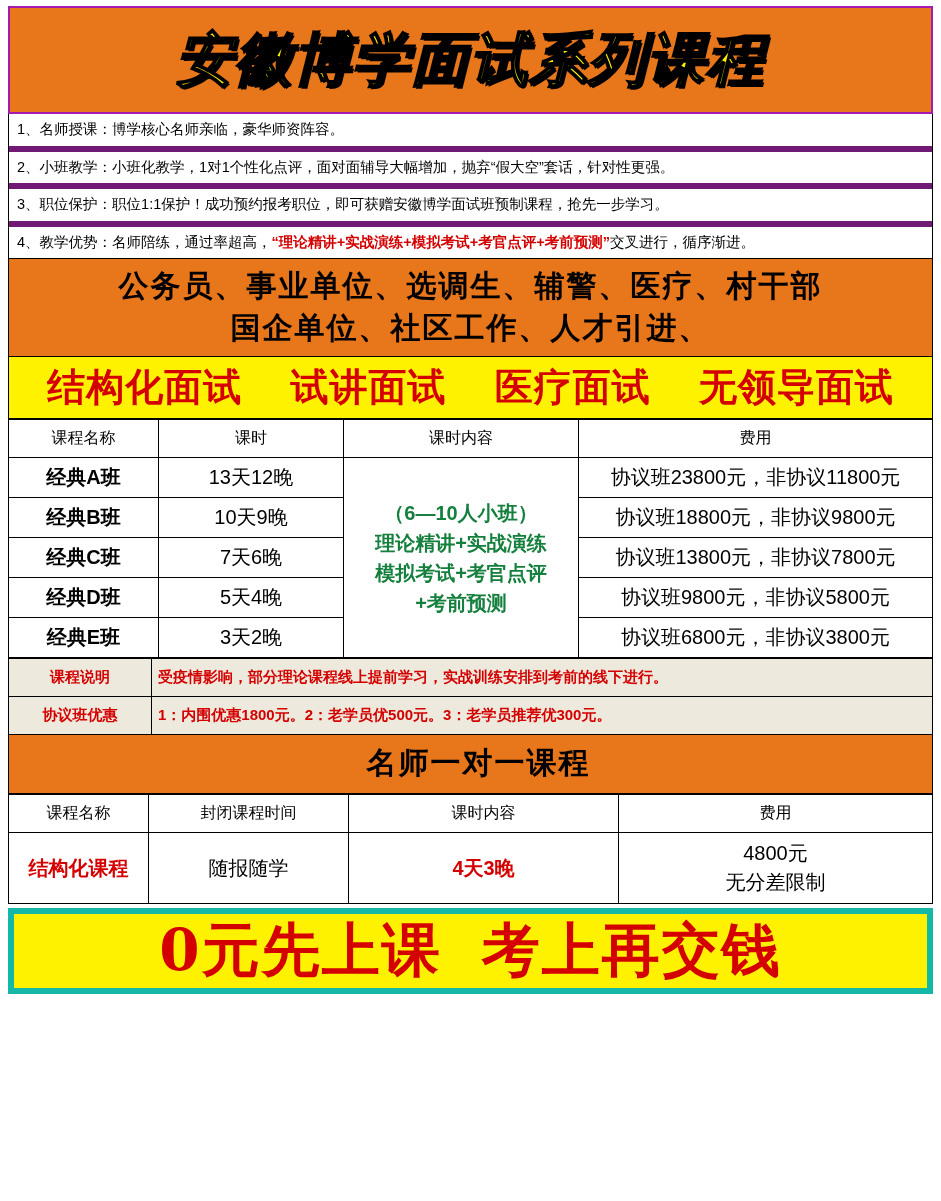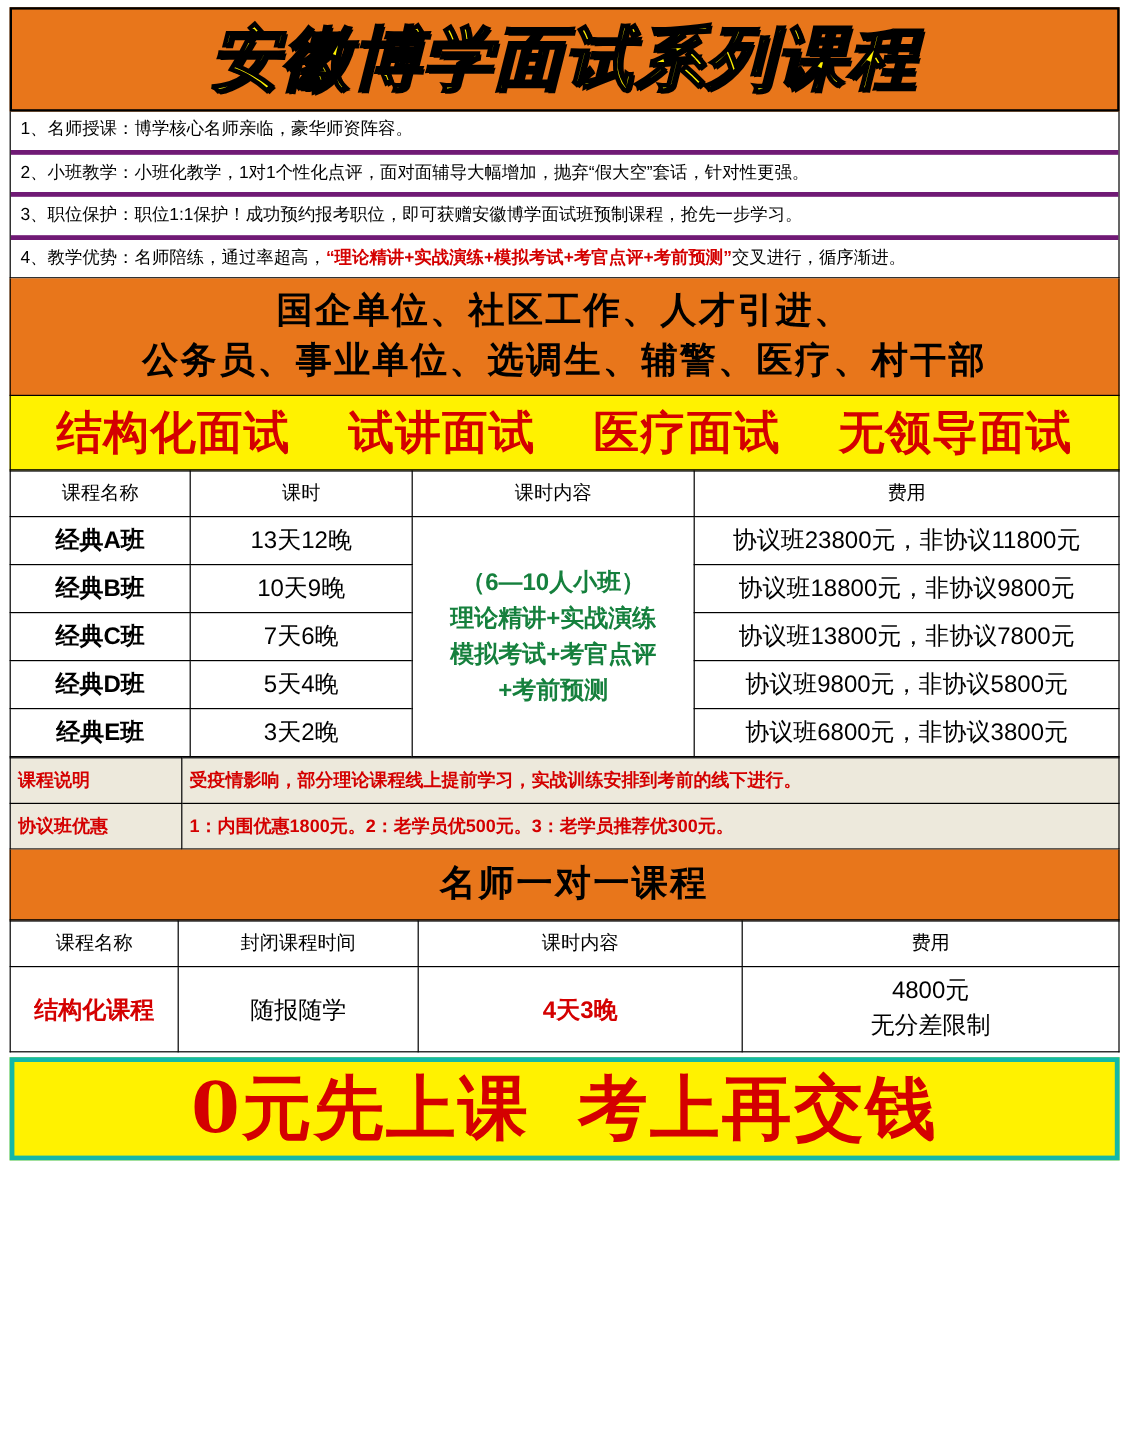--- a/index.html
+++ b/index.html
@@ -19,22 +19,22 @@
     height: 1201px;
     position: relative;
     box-sizing: border-box;
     padding: 6px 8px 0 8px;
     background: #ffffff;
   }
 
   
   .banner {
     background: #E8761B;
-    border: 2px solid #000000;
-    height: 87px;
+    border: 2px solid #a21caf;
+    height: 108px;
     display: flex;
     align-items: center;
     justify-content: center;
     box-sizing: border-box;
   }
   .banner-title {
     font-family: "DejaVu Serif", "Liberation Serif", serif;
     font-weight: bold;
     font-style: italic;
     font-size: 57px;
@@ -45,21 +45,21 @@
     white-space: nowrap;
   }
 
   
   .bullets {
     border: 1px solid #000;
     border-top: none;
     box-sizing: border-box;
   }
   .bullet-row {
-    border-bottom: 4px solid #701a75;
+    border-bottom: 6px solid #701a75;
     padding: 6px 6px 6px 8px;
     font-size: 14.5px;
     line-height: 1.35;
     white-space: nowrap;
     overflow: hidden;
   }
   .bullet-row:last-child { border-bottom: none; }
   .bullet-row .red {
     color: #D40000;
     font-weight: bold;
@@ -150,20 +150,21 @@
   table.notes td {
     border: 1px solid #000;
     background: #EDE9DC;
     padding: 9px 6px;
     font-size: 15px;
     font-weight: bold;
     color: #D40000;
   }
   td.note-label {
     width: 130px;
+    text-align: center;
   }
   td.note-text {
     text-align: left;
     padding-left: 14px;
   }
 
   
   .oneonone {
     background: #E8761B;
     border: 1px solid #000;
@@ -191,21 +192,21 @@
     font-size: 16px;
   }
   .fee-two-line {
     font-size: 14px;
     line-height: 1.45;
   }
 
   
   .footer {
     background: #FFF200;
-    border: 4px solid #14b8a6;
+    border: 6px solid #14b8a6;
     margin-top: 4px;
     height: 86px;
     display: flex;
     align-items: center;
     justify-content: center;
     gap: 40px;
     box-sizing: border-box;
   }
   .footer-text {
     font-family: "DejaVu Serif", "Liberation Serif", serif;
@@ -234,22 +235,22 @@
     </div>
     <div class="bullet-row">
       <span>3、职位保护：</span><span>职位1:1保护！成功预约报考职位，即可获赠安徽博学面试班预制课程，抢先一步学习。</span>
     </div>
     <div class="bullet-row">
       <span>4、教学优势：</span><span>名师陪练，通过率超高，</span><span class="red">“理论精讲+实战演练+模拟考试+考官点评+考前预测”</span><span>交叉进行，循序渐进。</span>
     </div>
   </div>
 
   <div class="category">
+    <div class="category-line">公务员、事业单位、选调生、辅警、医疗、村干部</div>
     <div class="category-line">国企单位、社区工作、人才引进、</div>
-    <div class="category-line">公务员、事业单位、选调生、辅警、医疗、村干部</div>
   </div>
 
   <div class="types">
     <div class="type-item">结构化面试</div>
     <div class="type-item">试讲面试</div>
     <div class="type-item">医疗面试</div>
     <div class="type-item">无领导面试</div>
   </div>
 
   <table class="grid">

